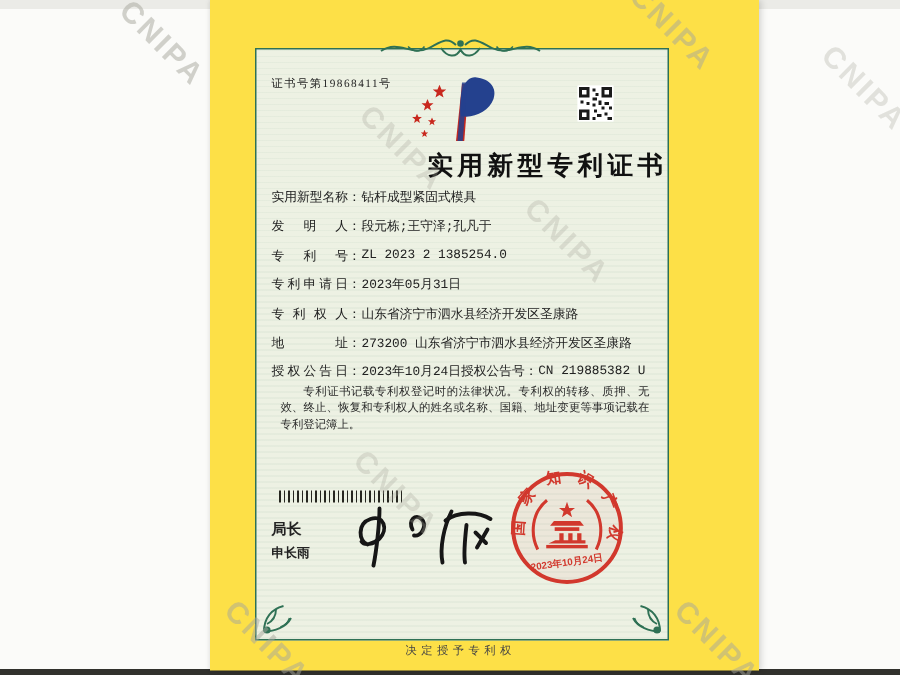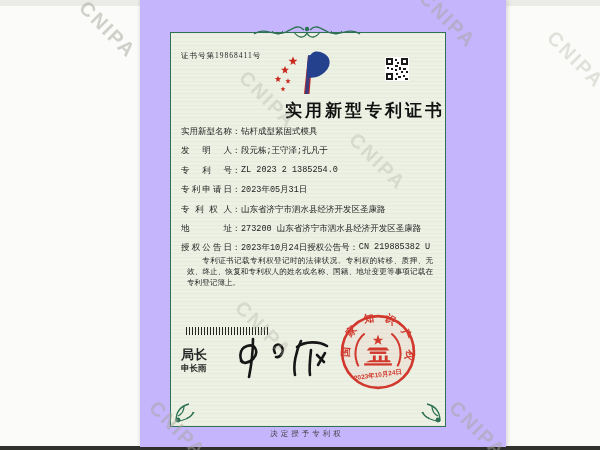--- a/index.html
+++ b/index.html
@@ -3,21 +3,21 @@
 <meta charset="utf-8">
 <style>
   html,body{margin:0;padding:0;}
   body{width:600px;height:450px;background:#fbfbf9;position:relative;overflow:hidden;
        font-family:"Liberation Serif","DejaVu Serif",serif;}
   .canvas{position:absolute;inset:0;width:600px;height:450px;}
   .top-band{position:absolute;left:0;top:0;width:600px;height:6px;background:#ebebe7;}
   .bottom-band{position:absolute;left:0;top:446px;width:600px;height:4px;background:#31312d;}
 
   
-  .page{position:absolute;left:140px;top:0;width:366px;height:447px;background:#c4b5fd;
+  .page{position:absolute;left:140px;top:0;width:366px;height:447px;background:#fde047;
         box-shadow:2px 0 4px rgba(0,0,0,.12), -1px 0 3px rgba(0,0,0,.08);z-index:2;}
 
   
   .wm{position:absolute;z-index:3;color:rgba(165,165,155,.5);font-family:"Liberation Sans",sans-serif;
       font-weight:700;font-size:20px;letter-spacing:2px;transform:rotate(45deg);pointer-events:none;}
   .wm.faint{color:rgba(170,170,160,.32);}
 
   
   .border-box{position:absolute;left:30px;top:32px;width:274px;height:393px;
               border:1.5px solid #2f7155;background:#edf1e3;
@@ -39,21 +39,21 @@
   .row .val{flex:1;white-space:nowrap;}
   .row.grant .val{flex:none;}
   .row.grant .g2{display:flex;}
 
   .paras{position:absolute;left:16px;right:12px;top:222px;font-size:7.6px;line-height:11px;
          color:#2a2a2a;text-align:justify;}
   .paras p{margin:0 0 2px 0;text-indent:2em;}
 
   .barcode{position:absolute;left:15px;top:294px;width:84px;height:8px;
            background:repeating-linear-gradient(90deg,#26261f 0 1px,transparent 1px 3px);}
-  .signer-title{position:absolute;left:10px;top:313px;font-size:13px;font-weight:700;color:#222;}
+  .signer-title{position:absolute;left:10px;top:313px;font-size:10px;font-weight:700;color:#222;}
   .signer-name{position:absolute;left:10px;top:330px;font-size:8.5px;font-weight:700;color:#222;}
   .signature{position:absolute;left:52px;top:300px;width:120px;height:50px;}
 
   .seal{position:absolute;left:168px;top:280px;width:78px;height:78px;z-index:6;opacity:.93;}
   .seal-date{position:absolute;left:0;right:0;bottom:11px;text-align:center;font-size:6.5px;
              font-weight:700;color:#d02b20;transform:rotate(-8deg);
              font-family:"Liberation Sans",sans-serif;}
 
   .page-indicator{position:absolute;left:0;right:0;top:379px;text-align:center;font-size:7px;color:#333;}
   .footer-note{position:absolute;left:30px;width:274px;top:429px;text-align:center;font-size:7.5px;

